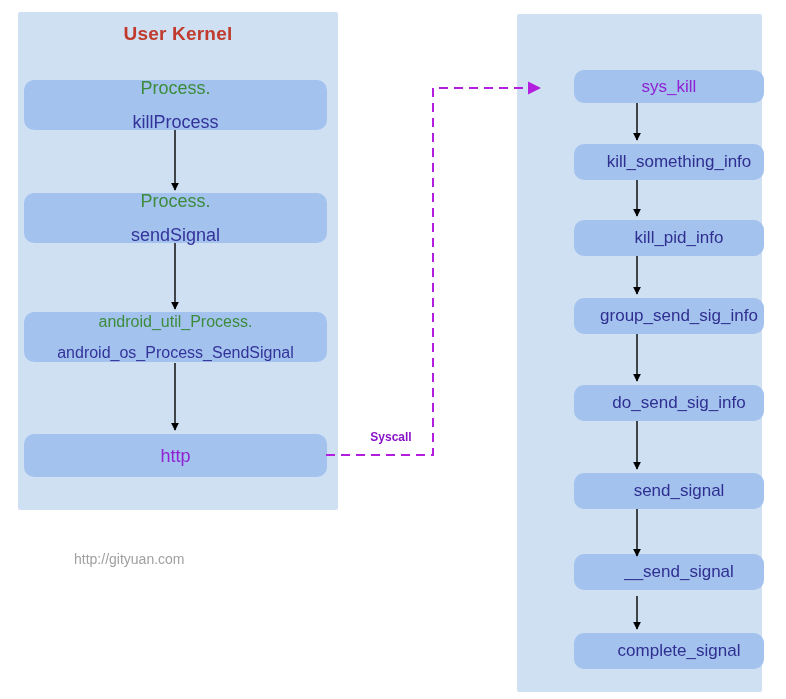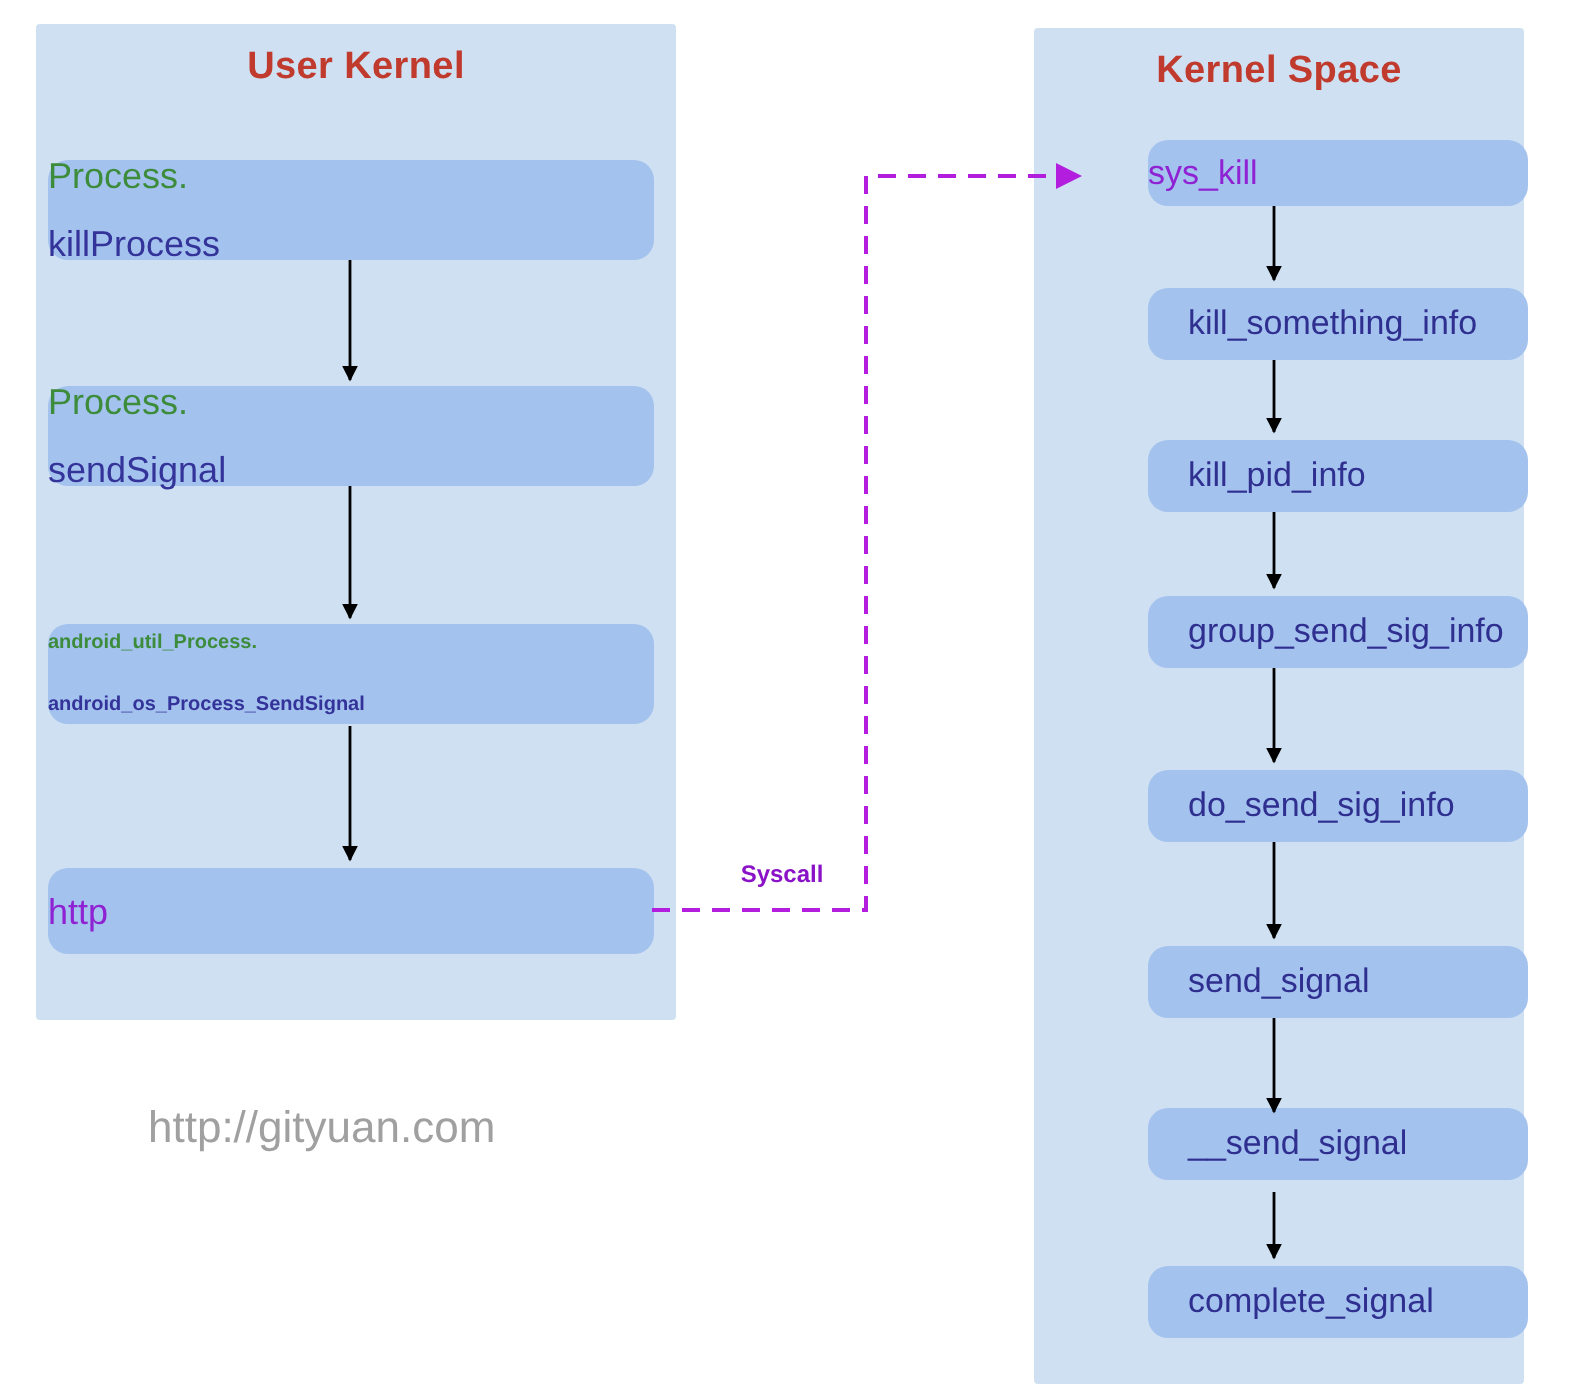--- a/index.html
+++ b/index.html
@@ -9,36 +9,36 @@
   }
   .panel{position:absolute;background:#cfe0f2;border-radius:2px;}
   #user-panel{left:18px;top:12px;width:320px;height:498px;}
   #kernel-panel{left:517px;top:14px;width:245px;height:678px;}
   .panel-title{
     position:absolute;left:0;right:0;top:11px;text-align:center;
     font-weight:bold;font-size:19px;color:#c03b2d;letter-spacing:.2px;
   }
   .node{
     position:absolute;background:#a4c2ee;border-radius:10px;
-    display:flex;flex-direction:column;align-items:flex-start;justify-content:center;
+    display:flex;flex-direction:column;align-items:center;justify-content:center;
     text-align:center;
   }
   .unode{left:6px;width:303px;height:50px;font-size:18px;line-height:22px;}
   .knode{left:25px;width:190px;height:36px;font-size:17px;margin-left:32px;}
   .cls{color:#3c8c3c;}
   .mth{color:#333399;margin-top:12px;}
   .navy{color:#2f2f90;padding-left:20px;}
   .purple{color:#8f22d2;}
-  .bold15{font-size:10px;line-height:19px;font-weight:bold;}
+  .bold15{font-size:16px;line-height:19px;font-weight:normal;}
   #syscall-label{
     position:absolute;left:349px;top:430px;width:84px;text-align:center;
     font-size:12px;font-weight:bold;color:#8a12c7;
   }
   #watermark{
-    position:absolute;left:74px;top:551px;font-size:22px;color:#a0a0a0;
+    position:absolute;left:74px;top:551px;font-size:14px;color:#a0a0a0;
   }
   #arrow-layer{position:absolute;left:0;top:0;pointer-events:none;}
 </style>
 </head>
 <body>
 
 <div id="stage">
 
   <div class="panel" id="user-panel">
     <div class="panel-title">User Kernel</div>
@@ -57,21 +57,20 @@
       <div class="cls">android_util_Process.</div>
       <div class="mth">android_os_Process_SendSignal</div>
     </div>
 
     <div class="node unode" style="top:422px;height:43px">
       <div class="purple">http</div>
     </div>
   </div>
 
   <div class="panel" id="kernel-panel">
-    <div class="panel-title">Kernel Space</div>
 
     <div class="node knode" style="top:56px;height:33px">
       <span class="purple">sys_kill</span>
     </div>
     <div class="node knode" style="top:130px">
       <span class="navy">kill_something_info</span>
     </div>
     <div class="node knode" style="top:206px">
       <span class="navy">kill_pid_info</span>
     </div>

